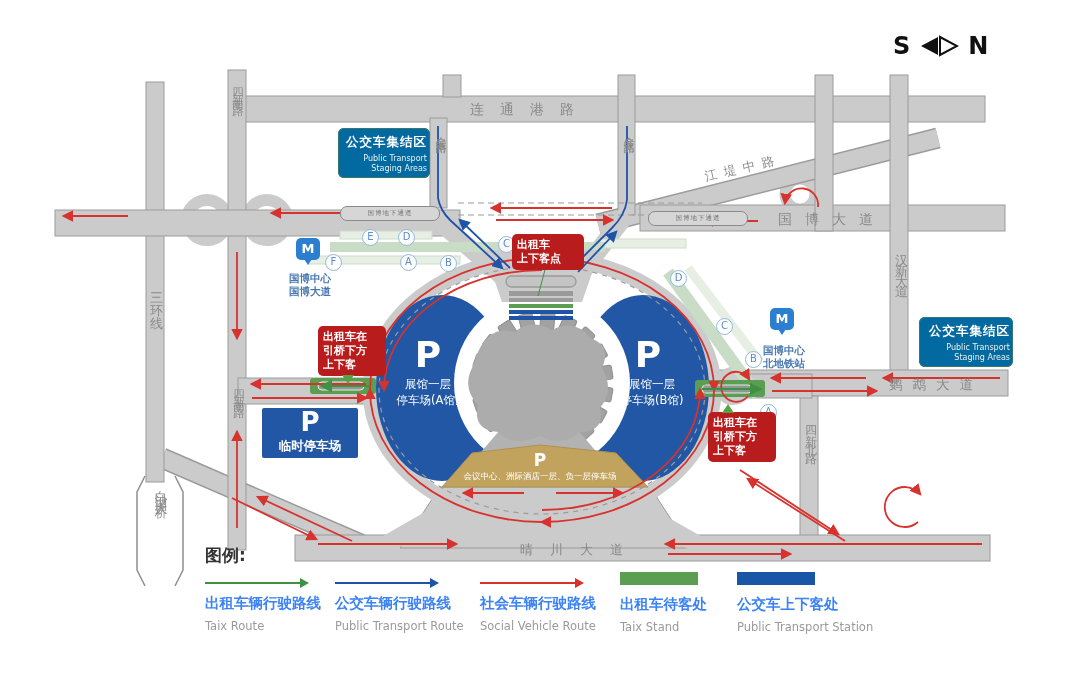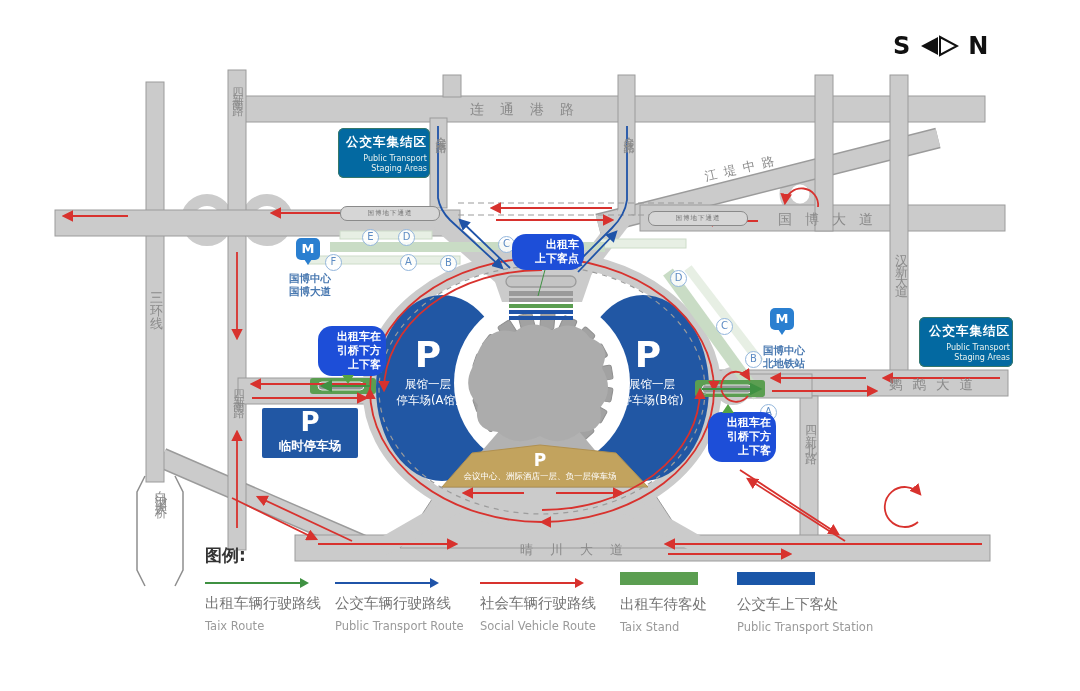--- a/index.html
+++ b/index.html
@@ -15,29 +15,29 @@
            box-shadow:0 0 0 1px #35776a inset;padding:6px 3px 4px 3px;}
   .staging .t{font-size:12.5px;font-weight:700;letter-spacing:1px;}
   .staging .s{font-size:8px;line-height:10px;margin-top:3px;color:#e8f2ef;}
   .mstation{color:#4878b0;font-size:10.5px;text-align:center;line-height:13px;font-weight:600;}
   .micon{width:24px;height:22px;background:#2a7fd0;border-radius:5px;color:#fff;text-align:center;
          font-weight:700;font-size:13px;line-height:22px;}
   .micon::after{content:"";position:absolute;left:8px;bottom:-5px;border-left:4px solid transparent;
          border-right:4px solid transparent;border-top:6px solid #2a7fd0;}
   .exit{width:15px;height:15px;border-radius:50%;border:1px solid #93b6dc;color:#5e8cc4;
         font-size:10px;line-height:14px;text-align:center;background:rgba(255,255,255,.85);}
-  .callout{background:#1d4ed8;color:#fff;font-weight:700;font-size:11px;line-height:14px;
-           text-align:right;border-radius:14px;padding:4px 5px;}
+  .callout{background:#b91c1c;color:#fff;font-weight:700;font-size:11px;line-height:14px;
+           text-align:left;border-radius:5px;padding:4px 5px;}
   .tail-down::after{content:"";position:absolute;left:24px;bottom:-8px;border-left:6px solid transparent;
            border-right:6px solid transparent;border-top:9px solid #56a345;}
   .tail-up::before{content:"";position:absolute;left:14px;top:-8px;border-left:6px solid transparent;
            border-right:6px solid transparent;border-bottom:9px solid #56a345;}
   .pbig{color:#fff;font-weight:700;text-align:center;}
   .pw{color:#fff;text-align:center;}
-  .legend-zh{font-size:14.5px;font-weight:400;color:#737373;margin-top:10px;white-space:nowrap;}
+  .legend-zh{font-size:14.5px;font-weight:700;color:#3b82f6;margin-top:10px;white-space:nowrap;}
   .legend-en{font-size:11.5px;color:#9a9a9a;margin-top:6px;white-space:nowrap;}
   .leg-line{width:95px;border-top:2px solid currentColor;position:relative;margin-top:8px;}
   .leg-line::after{content:"";position:absolute;right:-9px;top:-6px;border-left:9px solid currentColor;
         border-top:5px solid transparent;border-bottom:5px solid transparent;}
   .leg-swatch{width:78px;height:13px;background:currentColor;margin-top:2px;}
   .c-green{color:#3f9142;} .c-blue{color:#1f53a8;} .c-red{color:#d8322e;}
   .c-stand{color:#5b9e51;} .c-busstop{color:#1a56a8;}
   .compass{display:flex;align-items:center;gap:9px;color:#111;font-weight:700;font-size:24px;}
 </style>
 </head>

